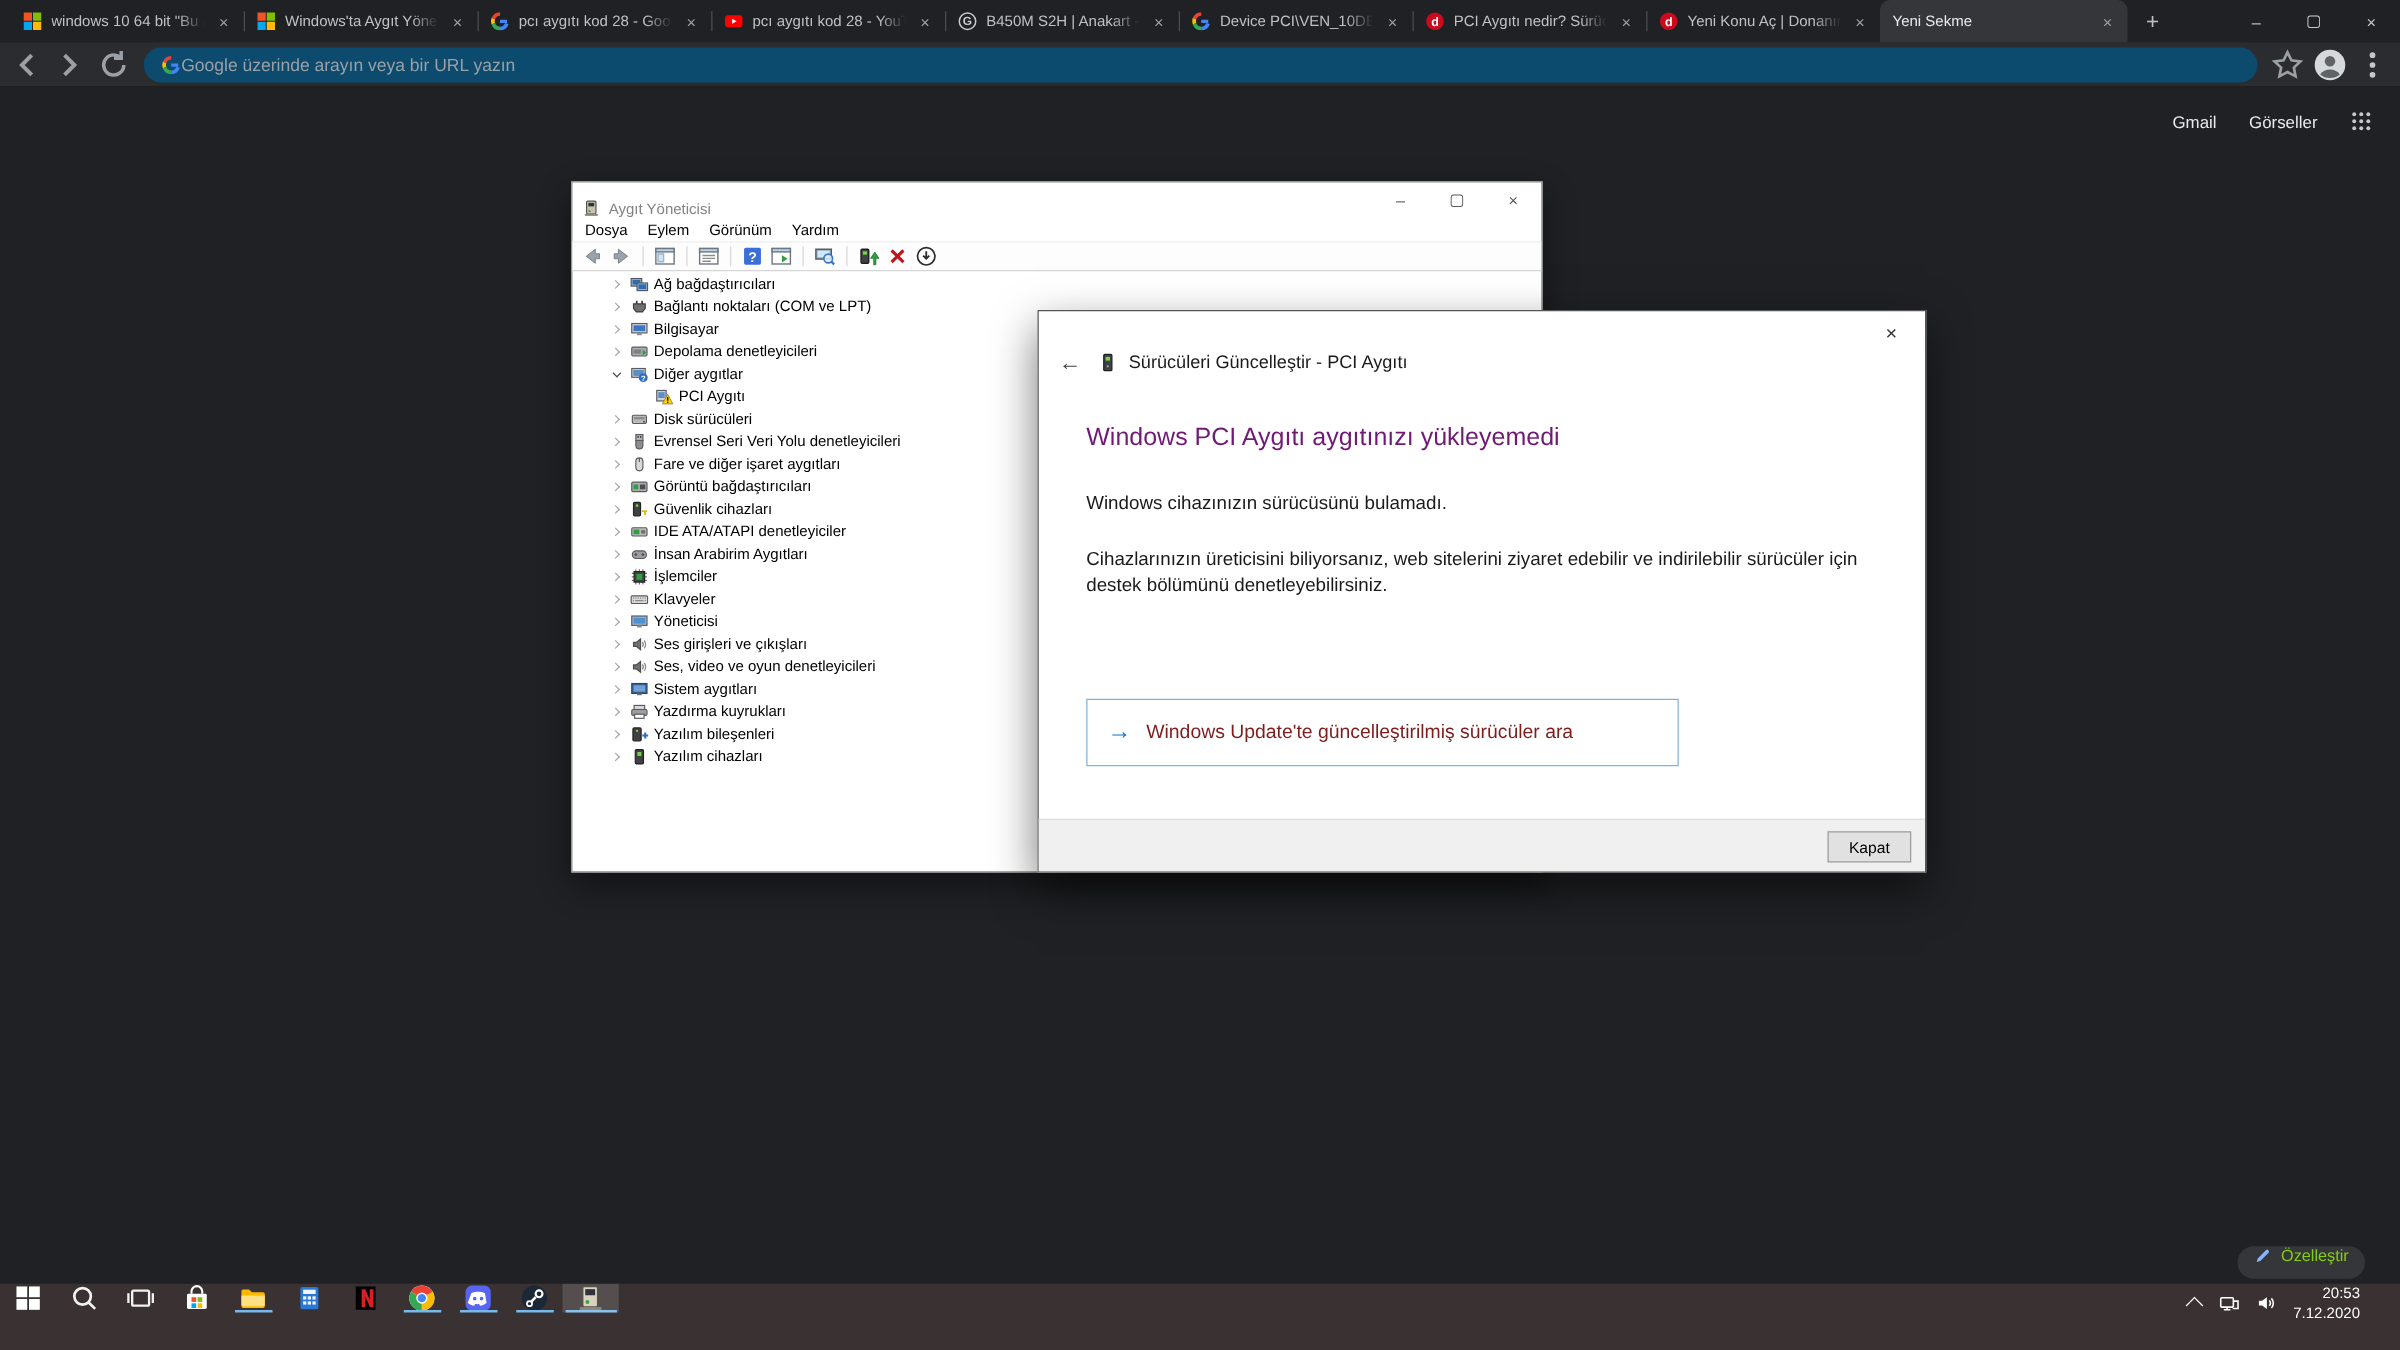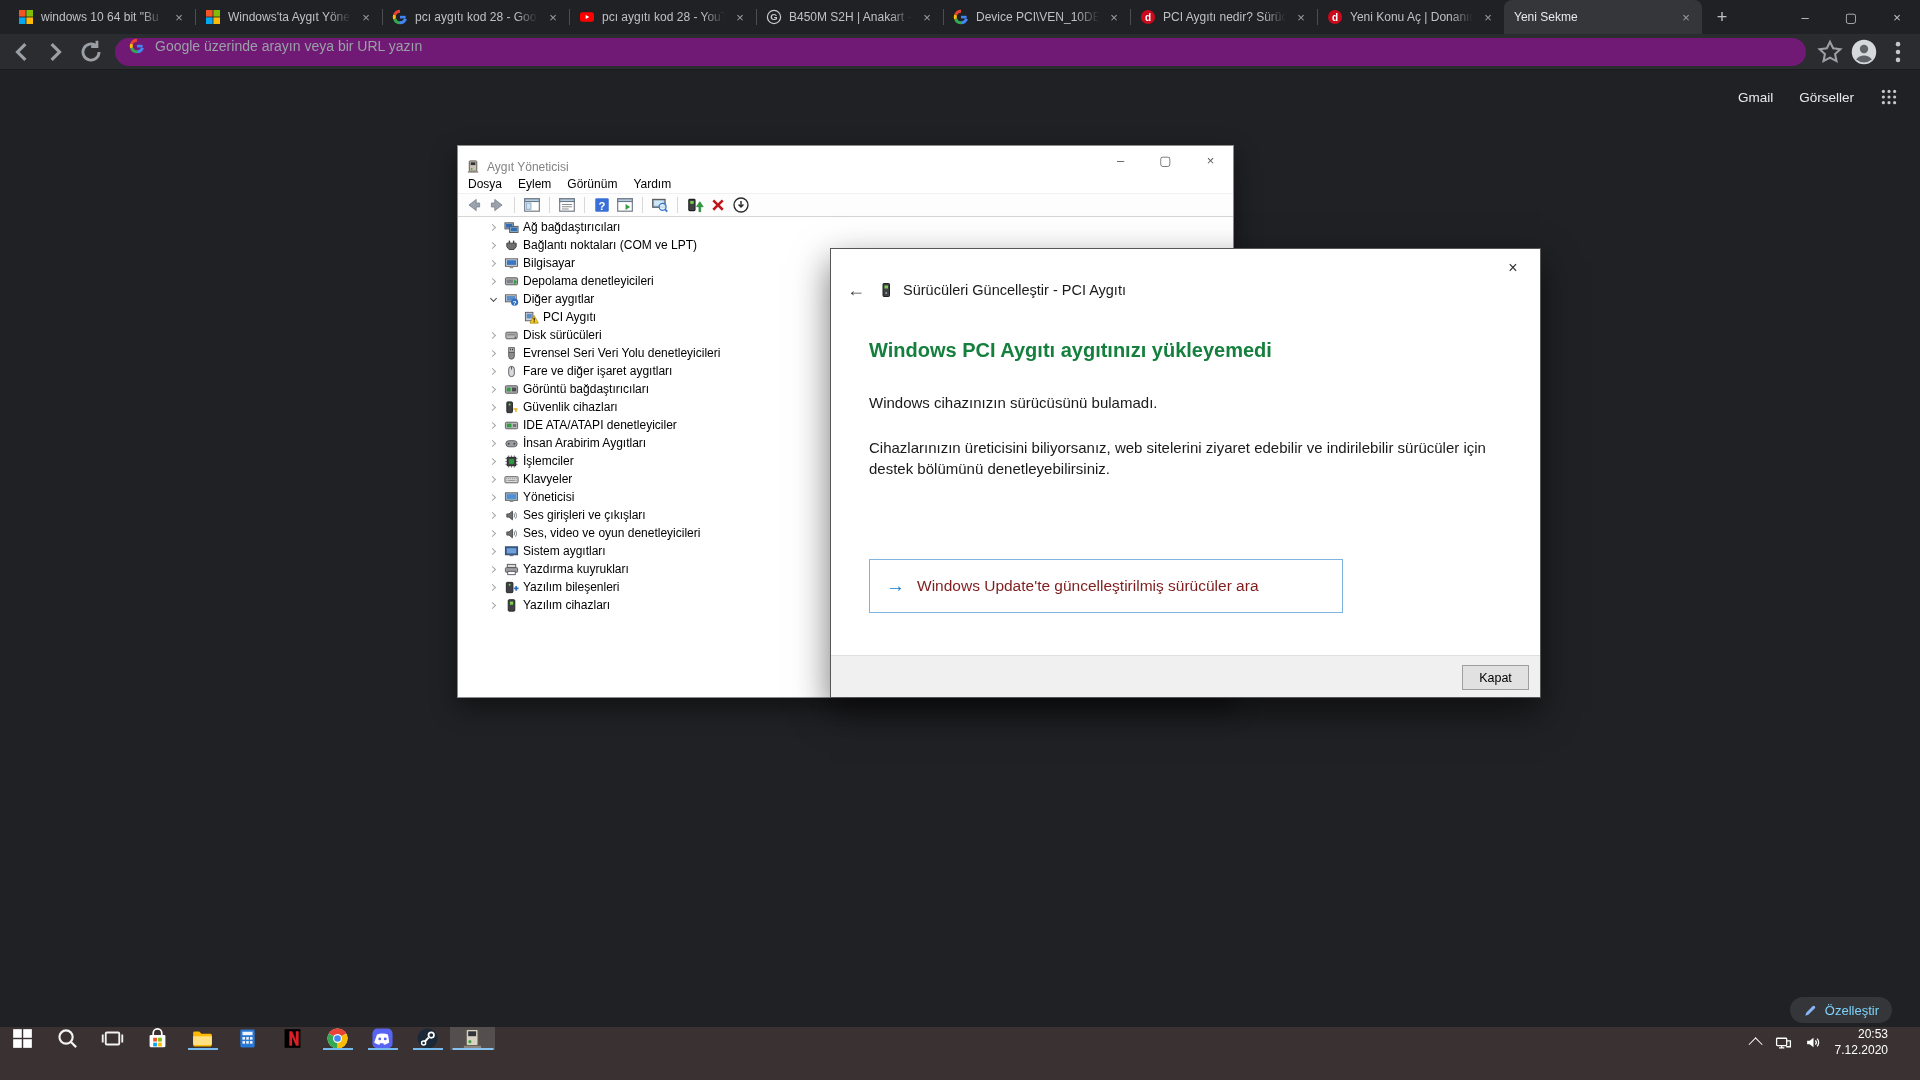--- a/index.html
+++ b/index.html
@@ -14,28 +14,28 @@
   .tab.active{width:198px;background:#35363a;border-radius:8px 8px 0 0;color:#e8eaed}
   .tab.active::before{display:none}
   .tab-label{flex:1;white-space:nowrap;overflow:hidden;-webkit-mask-image:linear-gradient(90deg,#000 82%,transparent);mask-image:linear-gradient(90deg,#000 82%,transparent)}
   .tab-close{width:16px;height:16px;border-radius:8px;display:flex;align-items:center;justify-content:center;font-size:13px;color:#9aa0a6}
   .favicon{width:16px;height:16px;flex:none;display:inline-flex}
   .newtab-btn{width:28px;height:28px;margin:0 0 3px 6px;display:flex;align-items:center;justify-content:center;color:#bdc1c6;font-size:18px}
   .win-controls{position:absolute;right:0;top:0;height:34px;display:flex}
   .win-controls>div{width:46px;height:34px;display:flex;align-items:center;justify-content:center;color:#c4c7cb;font-size:13px}
   .toolbar{position:absolute;left:0;top:34px;width:1920px;height:36px;background:#2b2c2f;display:flex;align-items:center;border-bottom:1px solid #1a1b1d}
   .nav-ic{width:28px;height:28px;margin-left:7px;display:flex;align-items:center;justify-content:center}
-  .omnibox{height:28px;flex:1;margin:0 10px 0 10px;background:#701a75;border-radius:14px;display:flex;gap:10px;padding:0 14px;max-width:1706px}
+  .omnibox{height:28px;flex:1;margin:0 10px 0 10px;background:#0c4a6e;border-radius:14px;display:flex;align-items:center;padding:0 14px;max-width:1706px}
   .omnibox .ph{color:#9aa0a6;font-size:14px}
   .tool-right{display:flex;align-items:center;gap:6px;margin-right:8px}
   .tool-right .nav-ic{margin:0}
 
   
   .ntp-links{position:absolute;top:88px;right:22px;display:flex;align-items:center;gap:26px;color:#e8eaed;font-size:13.5px}
-  .customize{position:absolute;top:997px;right:28px;height:26px;background:#35363a;border-radius:14px;display:flex;align-items:center;gap:7px;padding:0 13px;color:#7dd3fc;font-size:13px}
+  .customize{position:absolute;top:997px;right:28px;height:26px;background:#35363a;border-radius:14px;display:flex;align-items:flex-start;gap:7px;padding:0 13px;color:#84cc16;font-size:13px}
 
   
   .dm{position:absolute;left:457px;top:145px;width:777px;height:553px;background:#fff;border:1px solid #8b8b8b;box-shadow:0 10px 24px rgba(0,0,0,.45);font-size:12px;color:#000}
   .dm-title{height:28px;display:flex;align-items:flex-end;gap:6px;padding-left:8px}
   .dm-title .t{color:#838383;font-size:12px;flex:1}
   .dm-ctrl{display:flex;height:28px}
   .dm-ctrl>div{width:45px;display:flex;align-items:center;justify-content:center;color:#5a5a5a;font-size:13px}
   .dm-menu{height:19px;display:flex;align-items:center;padding-left:2px}
   .dm-menu>div{padding:0 8px}
   .dm-toolbar{height:24px;display:flex;align-items:center;gap:5px;padding-left:7px;border-top:1px solid #f0f0f0;border-bottom:1px solid #d5d5d5;background:#fdfdfd}
@@ -49,21 +49,21 @@
   .tico{width:15px;height:15px;flex:none;display:inline-flex}
   .tlabel{white-space:nowrap}
 
   
   .dlg{position:absolute;left:830px;top:248px;width:711px;height:450px;background:#fff;border:1px solid #565656;box-shadow:0 14px 34px rgba(0,0,0,.55);color:#1a1a1a}
   .dlg-close{position:absolute;top:6px;right:14px;width:26px;height:26px;display:flex;align-items:center;justify-content:center;font-size:16px;color:#333}
   .dlg-head{display:flex;align-items:center;gap:9px;padding:28px 0 0 12px}
   .dlg-head .back{width:26px;height:26px;display:flex;align-items:center;justify-content:center;font-size:18px;color:#404040}
   .dlg-head .hic{width:16px;height:16px;display:inline-flex}
   .dlg-head .ht{font-size:14.5px}
-  .dlg-heading{margin:36px 40px 0 38px;font-size:20px;color:#15803d;font-weight:700}
+  .dlg-heading{margin:36px 40px 0 38px;font-size:20px;color:#701a75;font-weight:400}
   .dlg-b1{margin:32px 40px 0 38px;font-size:15px}
   .dlg-b2{margin:27px 40px 0 38px;font-size:15px;max-width:630px;line-height:1.38}
   .wu-box{position:absolute;left:38px;top:310px;width:474px;height:54px;border:1px solid #7eb4e2;display:flex;align-items:center;gap:12px;padding:0 16px;cursor:default}
   .wu-box .arr{color:#1274c5;font-size:19px}
   .wu-box .wt{color:#7f1d1d;font-size:15.5px}
   .dlg-footer{position:absolute;left:0;bottom:0;width:100%;height:42px;background:#f0f0f0;border-top:1px solid #dfdfdf}
   .kapat{position:absolute;right:11px;top:9px;width:67px;height:25px;background:#e1e1e1;border:1px solid #9e9e9e;display:flex;align-items:center;justify-content:center;font-size:12.5px;color:#000}
 
   
   .taskbar{position:absolute;left:0;bottom:0;width:1920px;height:53px;background:#3a3132;display:flex;align-items:flex-start;z-index:50}

